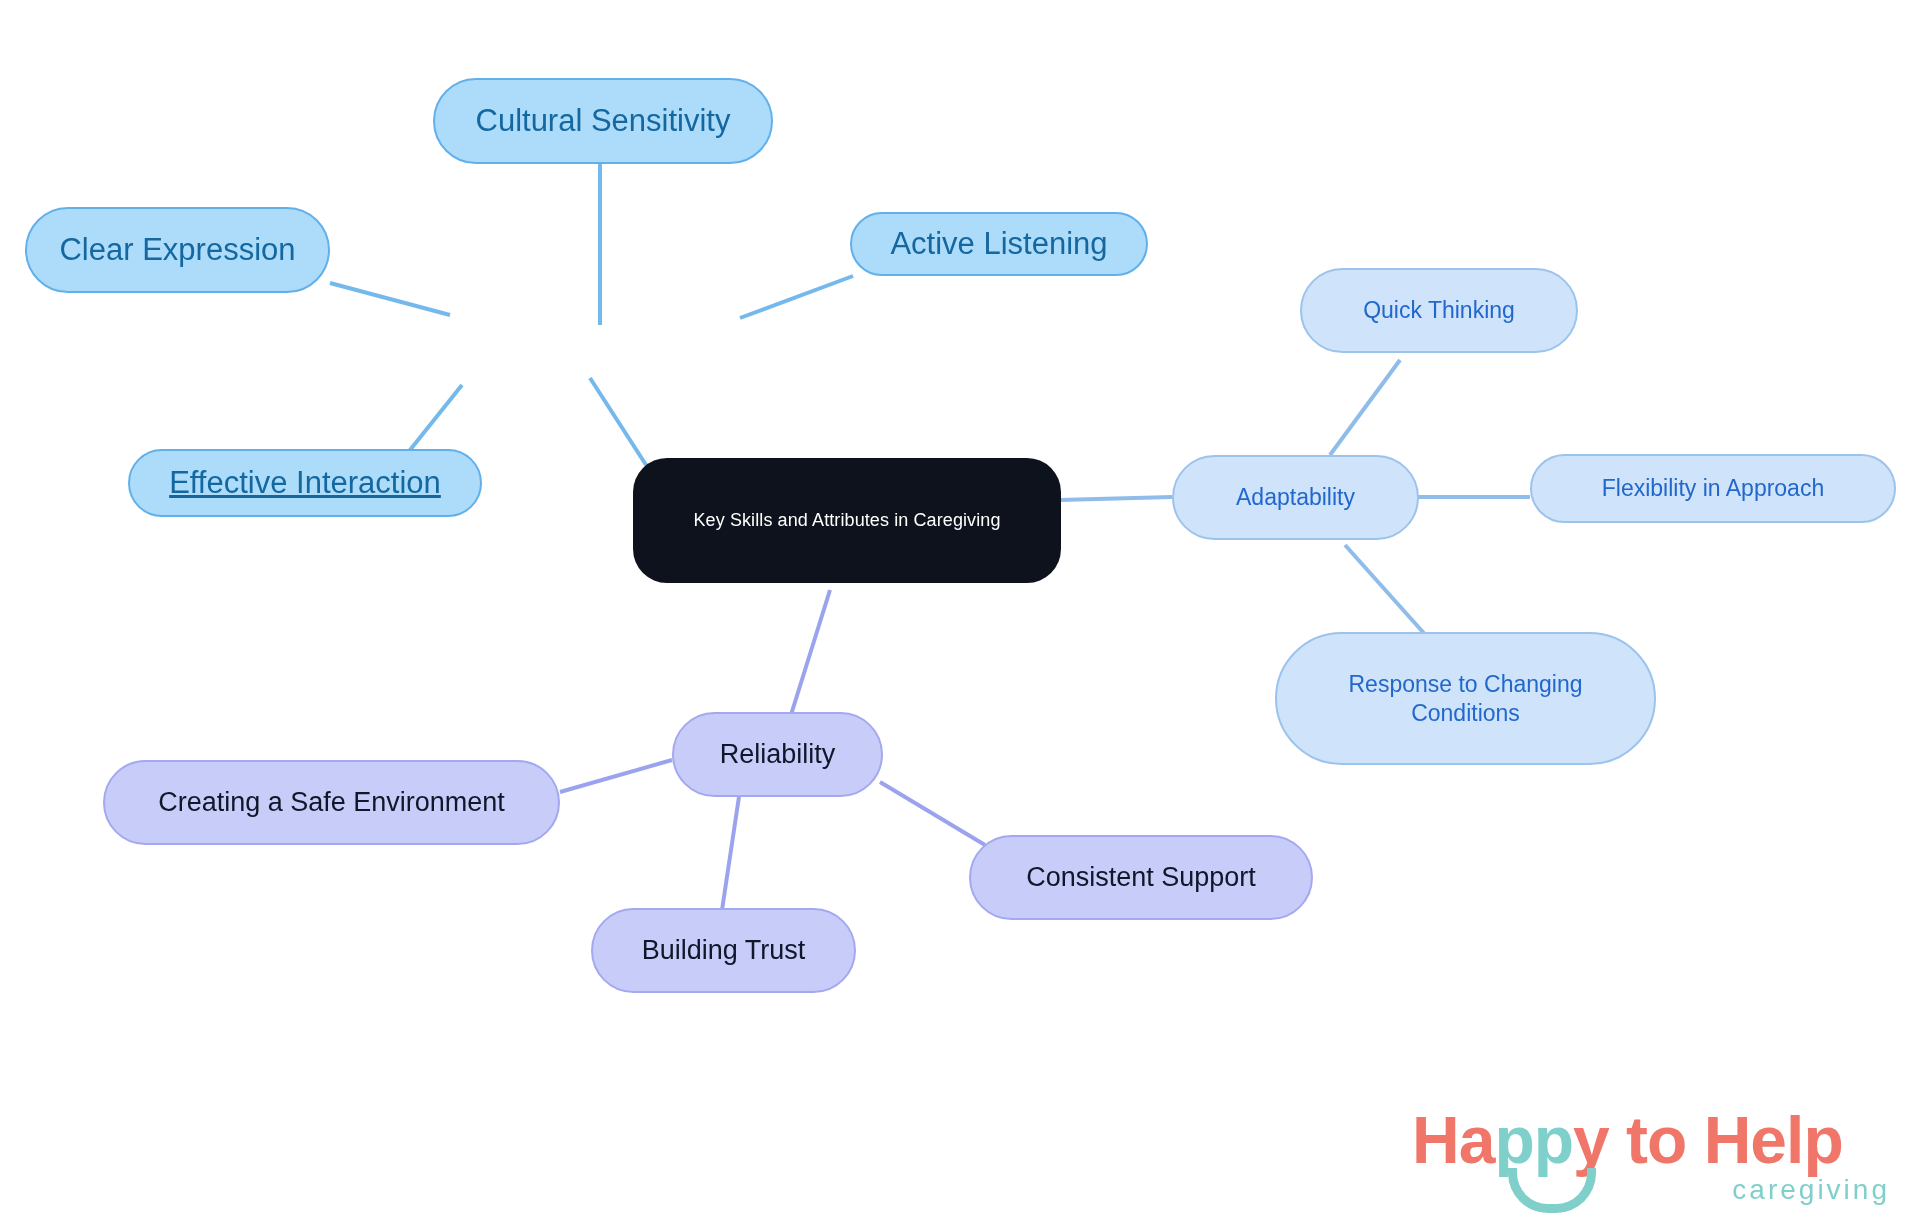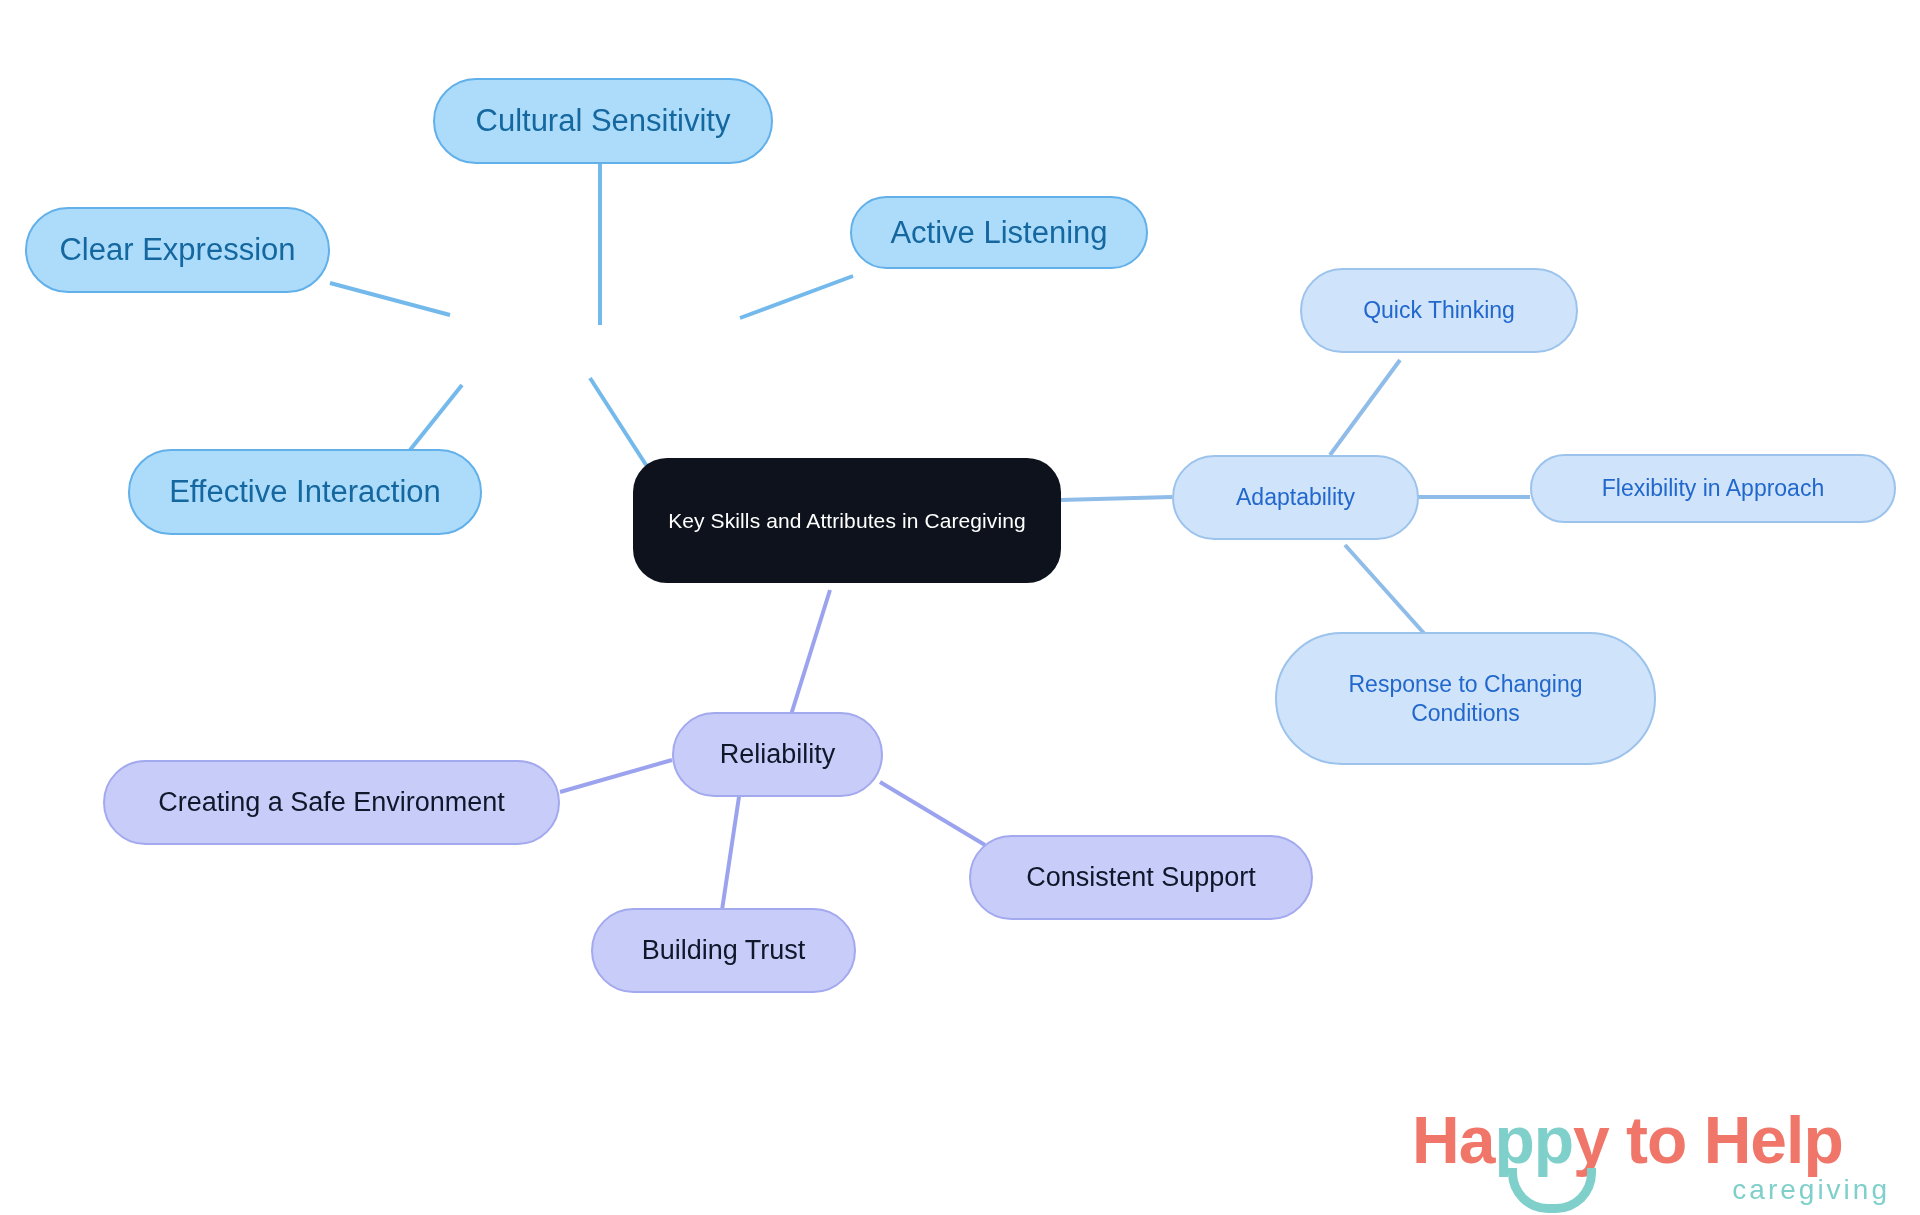--- a/index.html
+++ b/index.html
@@ -38,21 +38,21 @@
     border-radius: 999px;
     line-height: 1.22;
     white-space: pre-line;
     z-index: 5;
   }
   .node.root {
     background: #0d121c;
     color: #ffffff;
     border: none;
     border-radius: 34px;
-    font-size: 21px;
+    font-size: 18px;
     letter-spacing: 0.1px;
   }
   .node.blue {
     background: #addcfb;
     border: 2px solid #62b0ea;
     color: #14679f;
     font-size: 31px;
   }
   .node.lightblue {
     background: #cfe3fb;
@@ -139,25 +139,25 @@
 
 
   <div class="node blue" style="left:433px; top:78px; width:340px; height:86px;">
     <span>Cultural Sensitivity</span>
   </div>
 
   <div class="node blue" style="left:25px; top:207px; width:305px; height:86px;">
     <span>Clear Expression</span>
   </div>
 
-  <div class="node blue" style="left:850px; top:196px; width:298px; height:73px;">
+  <div class="node blue" style="left:850px; top:212px; width:298px; height:64px;">
     <span>Active Listening</span>
   </div>
 
-  <div class="node blue" style="left:128px; top:449px; width:354px; height:86px;">
+  <div class="node blue" style="left:128px; top:449px; width:354px; height:68px;text-decoration:underline;">
     <span>Effective Interaction</span>
   </div>
 
   <div class="node lightblue" style="left:1172px; top:455px; width:247px; height:85px;">
     <span>Adaptability</span>
   </div>
 
   <div class="node lightblue" style="left:1300px; top:268px; width:278px; height:85px;">
     <span>Quick Thinking</span>
   </div>

